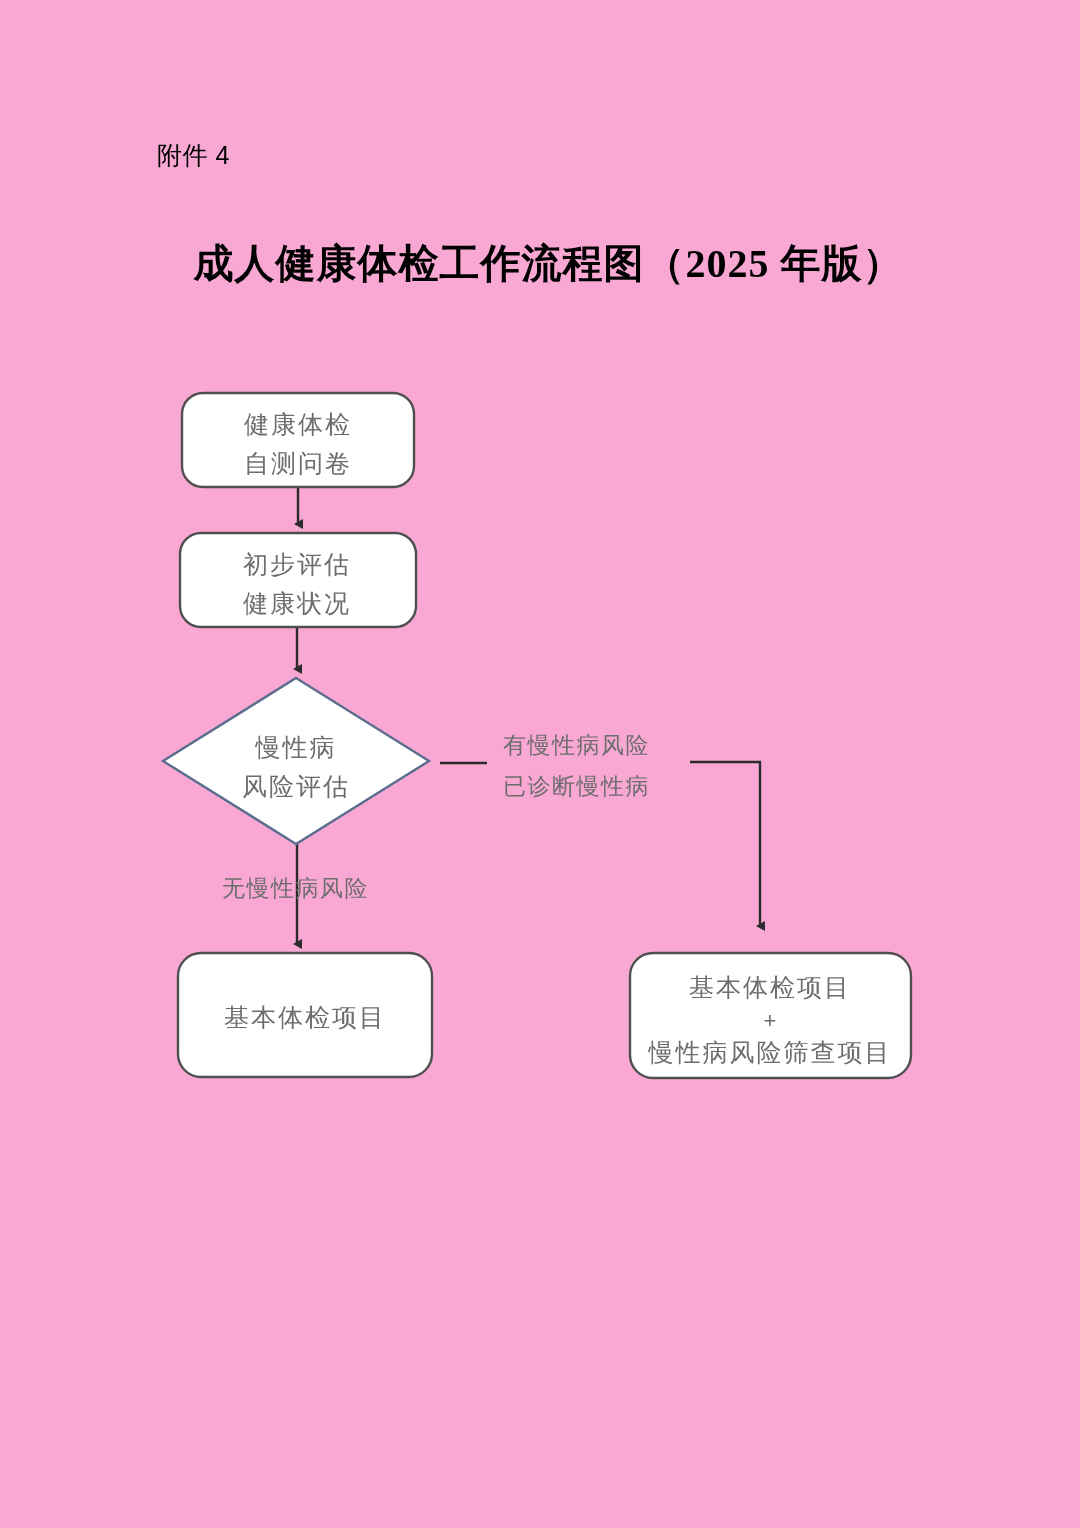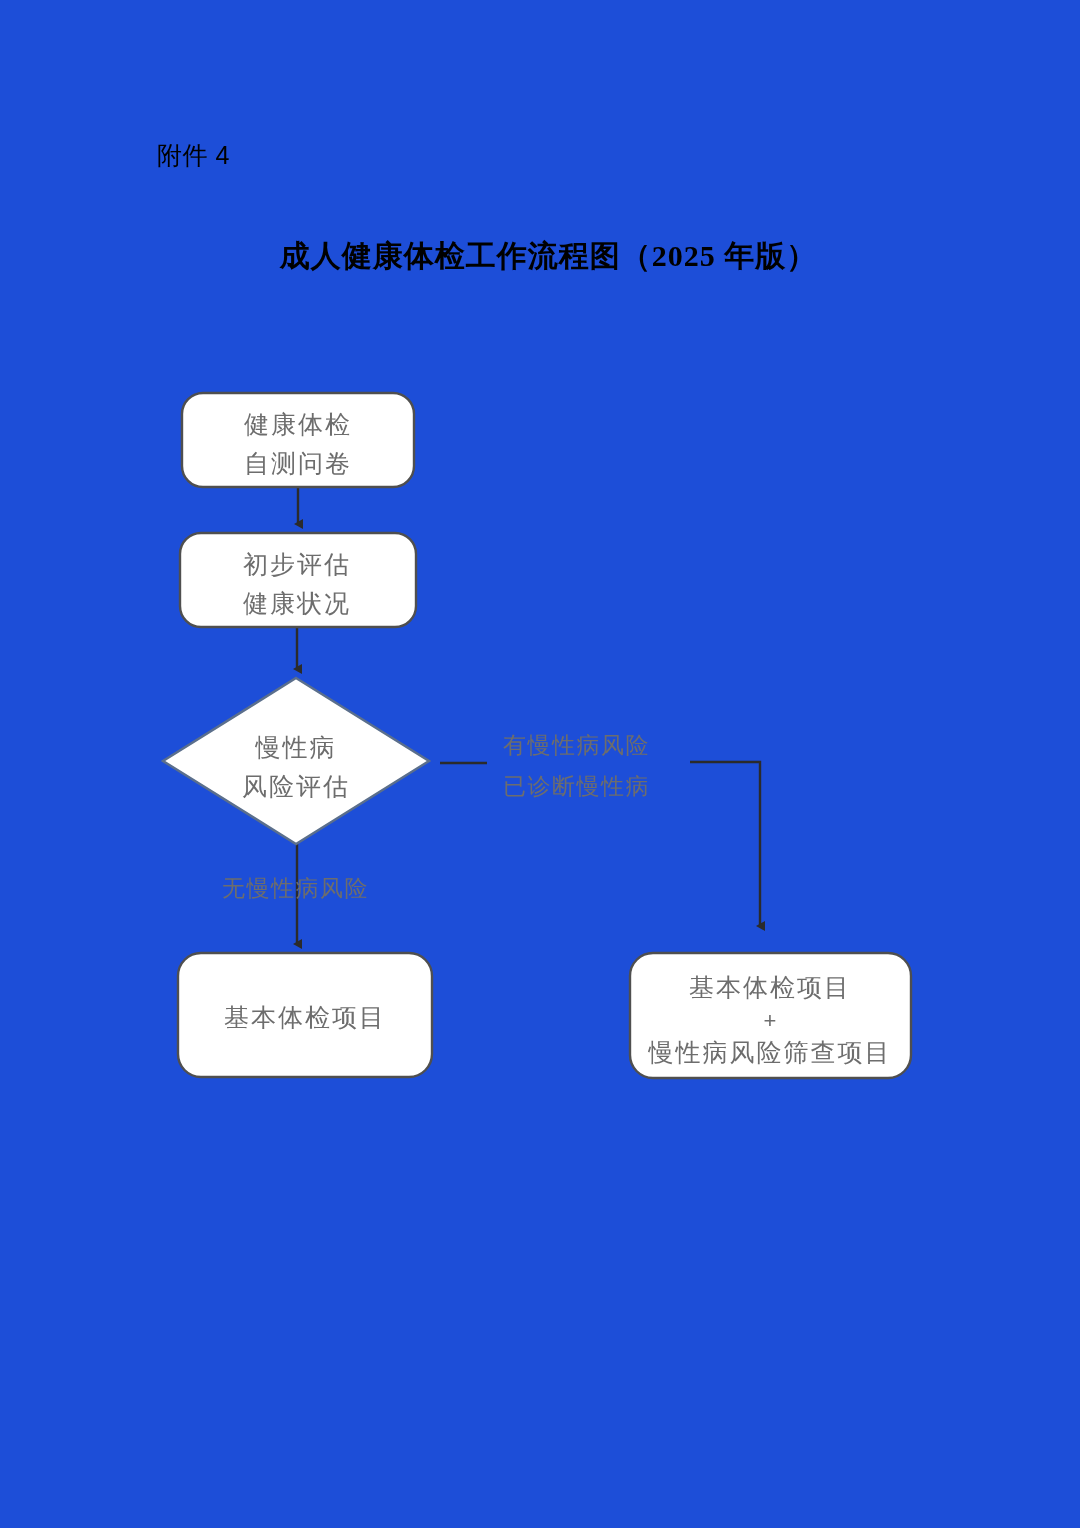--- a/index.html
+++ b/index.html
@@ -10,41 +10,41 @@
   body {
     width: 1080px;
     height: 1528px;
     position: relative;
     font-family: "Liberation Sans", "DejaVu Sans", sans-serif;
     overflow: hidden;
   }
   .page {
     position: absolute;
     inset: 0;
-    background: #1d4ed8;
+    background: #f9a8d4;
   }
   #attachment-label {
     position: absolute;
     left: 157px;
     top: 139px;
     font-family: "Liberation Sans", "DejaVu Sans", sans-serif;
     font-size: 25px;
     color: #000000;
     letter-spacing: 0.5px;
     white-space: nowrap;
   }
   #doc-title {
     position: absolute;
     left: 0;
     right: 0;
     top: 236px;
     text-align: center;
     font-family: "Liberation Serif", "DejaVu Serif", serif;
     font-weight: bold;
-    font-size: 30px;
+    font-size: 40px;
     color: #000000;
     letter-spacing: 1px;
     white-space: nowrap;
     padding-left: 17px;
   }
   #flowchart-area {
     position: absolute;
     left: 0;
     top: 0;
     width: 1080px;

